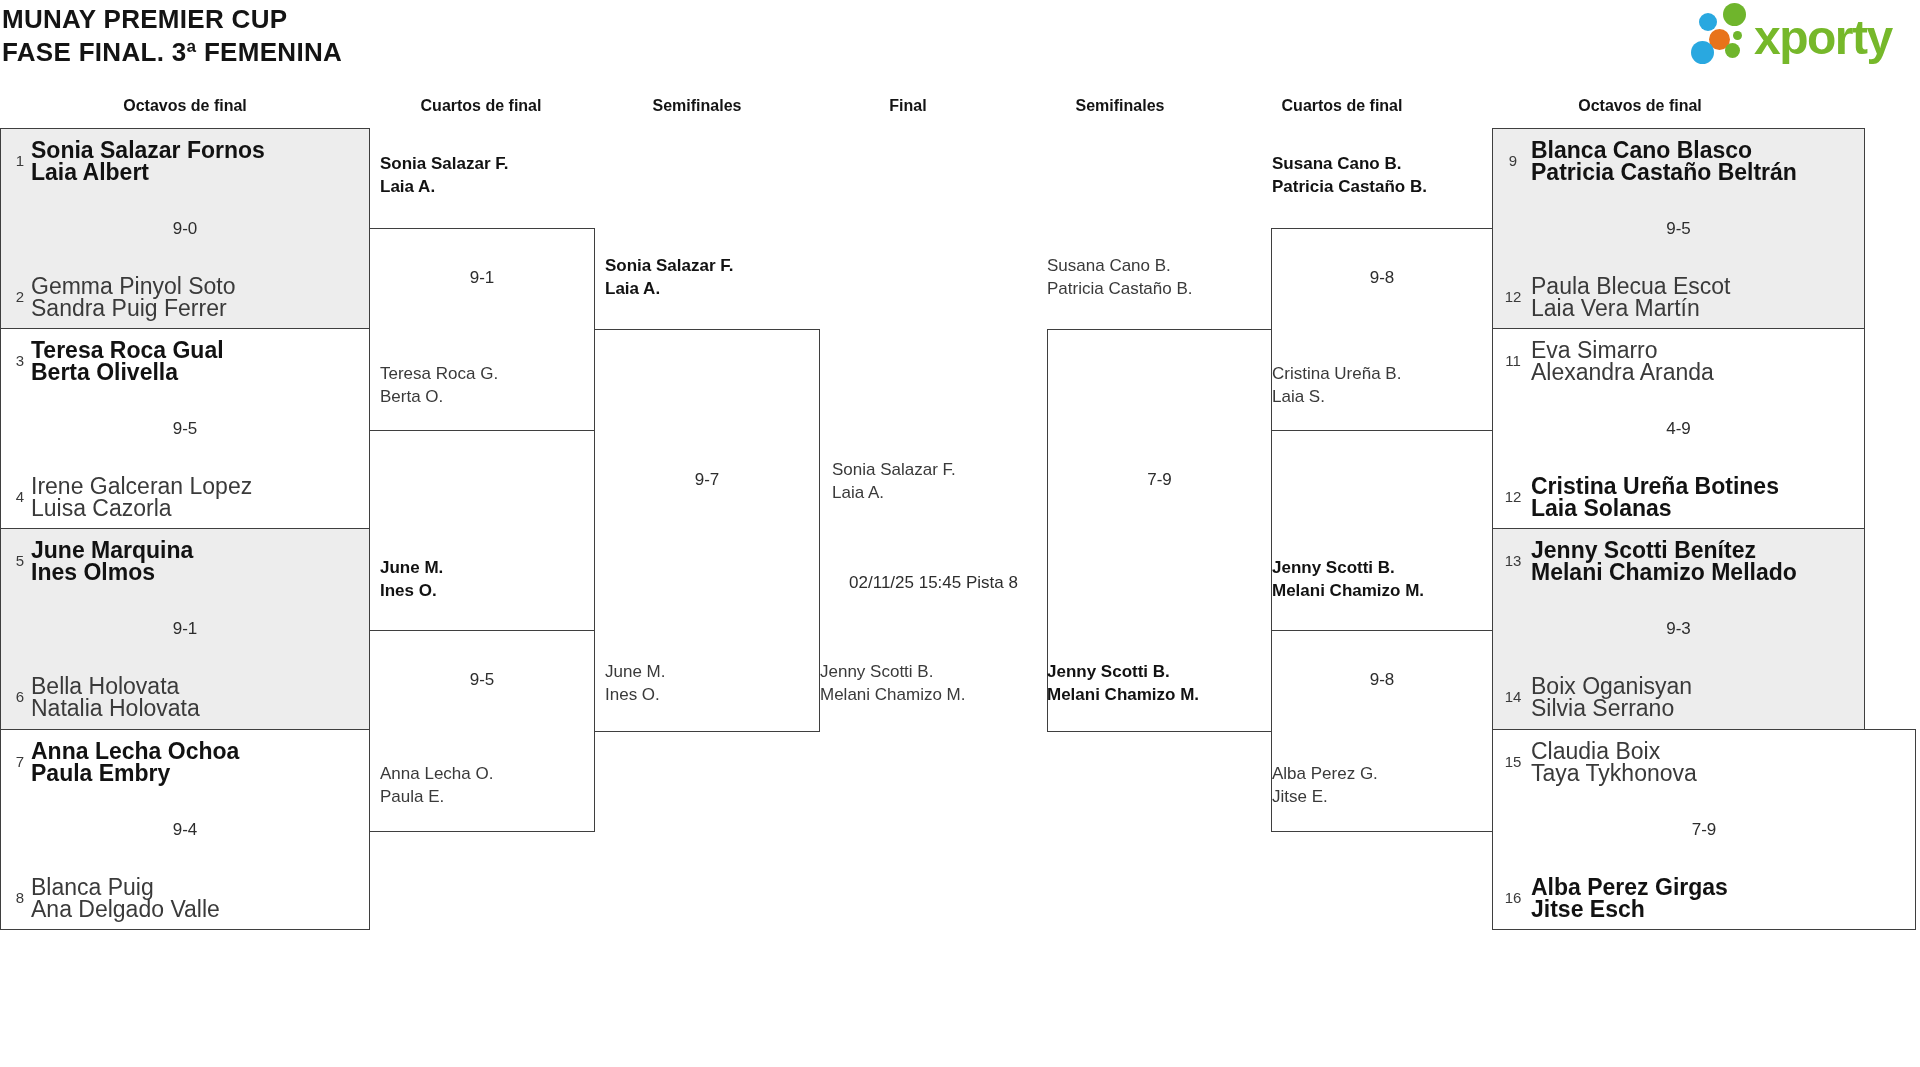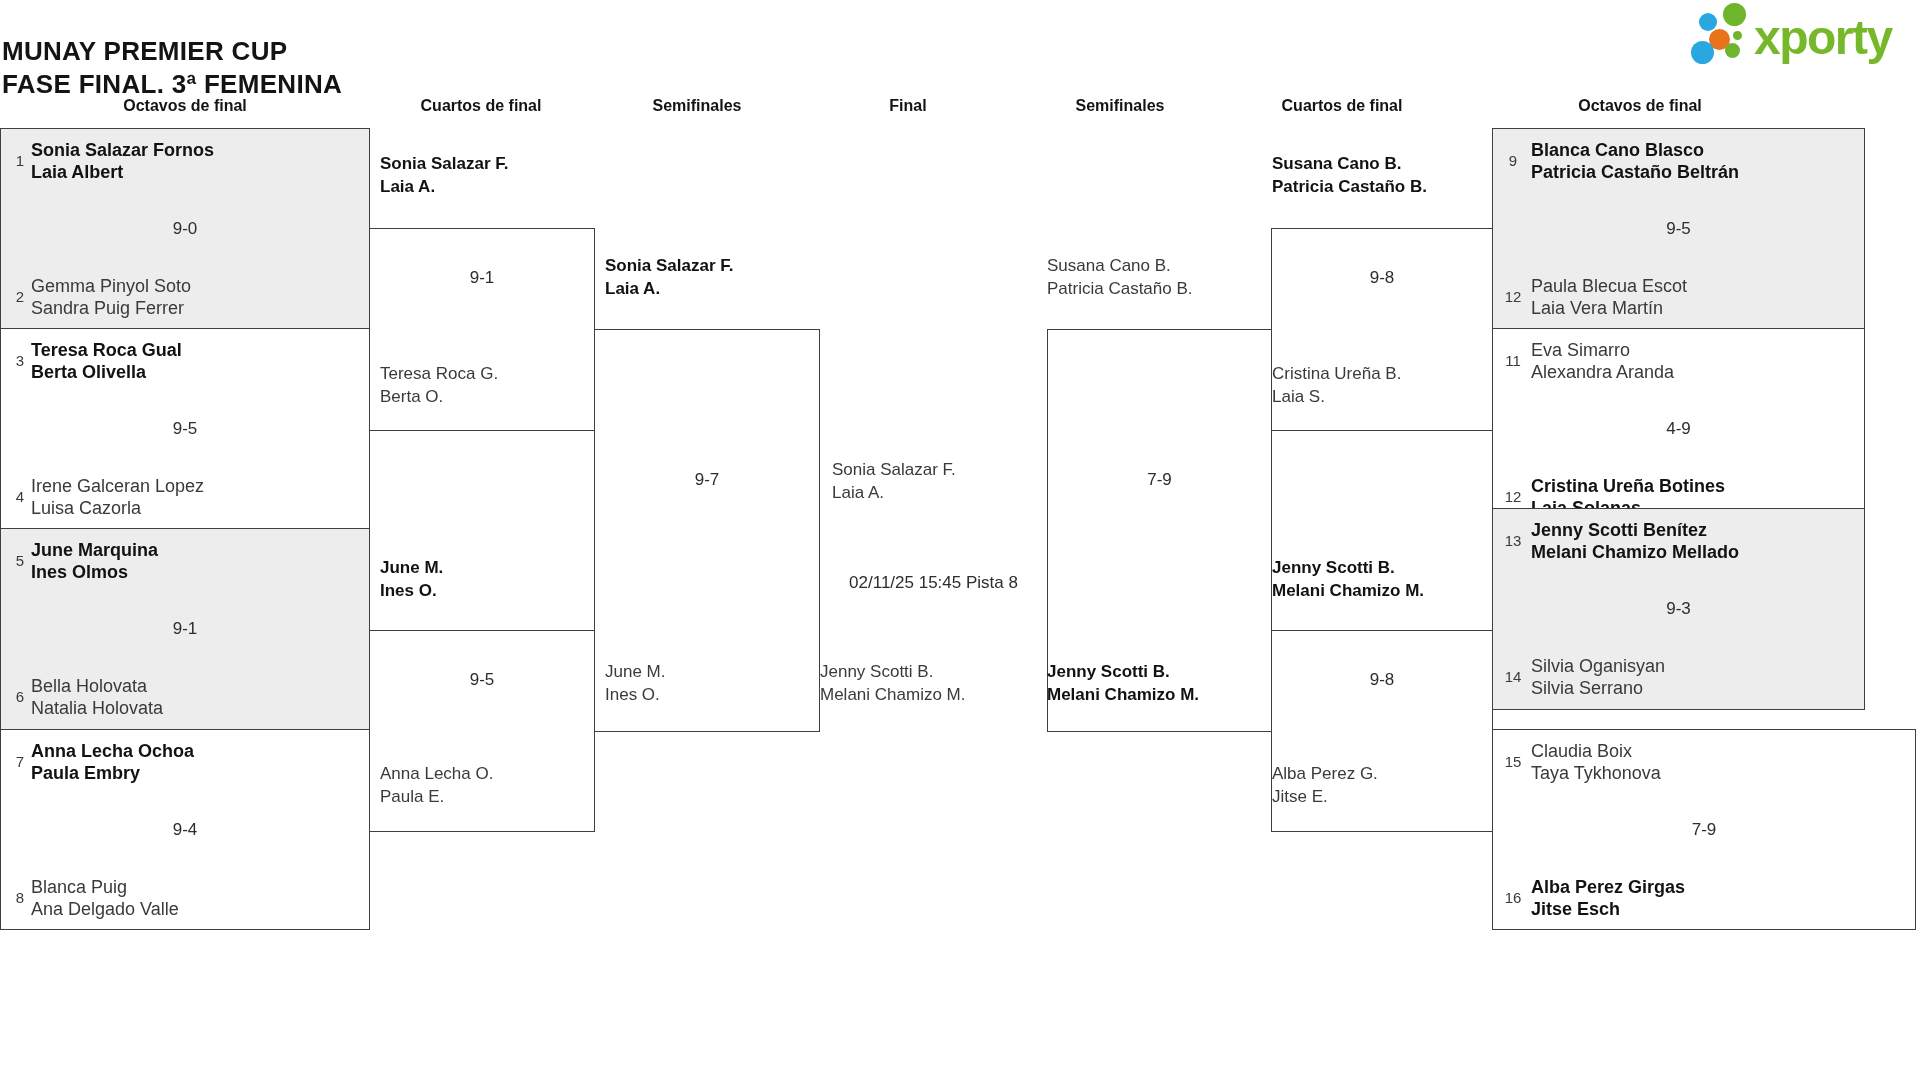--- a/index.html
+++ b/index.html
@@ -1,29 +1,29 @@
 <!DOCTYPE html>
 <html><head>
 <meta charset="utf-8">
 <style>
   html,body{margin:0;padding:0;background:#ffffff;}
   body{font-family:"Liberation Sans", sans-serif;}
   .stage{position:relative;width:1920px;height:1067px;background:#ffffff;overflow:hidden;color:#222;}
 
-  .title{position:absolute;left:2px;top:3px;font-size:26px;line-height:33px;font-weight:700;color:#141414;letter-spacing:.3px;margin-top:32px;}
+  .title{position:absolute;left:2px;top:3px;font-size:26px;line-height:33px;font-weight:700;color:#141414;letter-spacing:.3px;}
 
   .round-header{position:absolute;top:97px;height:20px;text-align:center;font-size:16px;font-weight:700;color:#141414;white-space:nowrap;}
 
   .box{position:absolute;border:1px solid #3f3f3f;box-sizing:border-box;background:#ffffff;}
   .box.shade{background:#ededed;}
   .rect{position:absolute;border:1px solid #3f3f3f;box-sizing:border-box;}
 
   .box .seed{position:absolute;left:8px;width:22px;text-align:center;font-size:15px;line-height:20px;color:#3a3a3a;}
   .box.r .seed{left:6px;width:28px;}
-  .box .team{position:absolute;left:30px;font-size:18px;line-height:22px;color:#3a3a3a;white-space:nowrap;}
+  .box .team{position:absolute;left:30px;font-size:23px;line-height:22px;color:#3a3a3a;white-space:nowrap;}
   .box.r .team{left:38px;}
   .team.win,.lab.win{font-weight:700;color:#121212;}
   .box .score{position:absolute;left:0;width:100%;top:88px;text-align:center;font-size:17px;line-height:24px;color:#2d2d2d;}
 
   .lab{position:absolute;font-size:17px;line-height:23px;color:#3a3a3a;white-space:nowrap;}
   .lab.ra{}
   .scoreline{position:absolute;text-align:center;font-size:17px;line-height:24px;color:#2d2d2d;}
 
   .logo{position:absolute;left:1690px;top:2px;width:228px;height:64px;}
   .dot{position:absolute;border-radius:50%;}
@@ -140,30 +140,30 @@
       <div>Alexandra Aranda</div>
     </div>
     <div class="score">4-9</div>
     <div class="seed" style="top:158px">12</div>
     <div class="team win" style="top:146px">
       <div>Cristina Ureña Botines</div>
       <div>Laia Solanas</div>
     </div>
   </div>
 
-  <div class="box r shade" style="left:1492px;top:508px;width:373px;height:202px">
+  <div class="box r shade" style="left:1492px;top:528px;width:373px;height:202px">
     <div class="seed" style="top:22px">13</div>
     <div class="team win" style="top:10px">
       <div>Jenny Scotti Benítez</div>
       <div>Melani Chamizo Mellado</div>
     </div>
     <div class="score">9-3</div>
     <div class="seed" style="top:158px">14</div>
     <div class="team" style="top:146px">
-      <div>Silvia Oganisyan</div>
+      <div>Boix Oganisyan</div>
       <div>Silvia Serrano</div>
     </div>
   </div>
 
   <div class="box r" style="left:1492px;top:729px;width:424px;height:201px">
     <div class="seed" style="top:22px">15</div>
     <div class="team" style="top:10px">
       <div>Claudia Boix</div>
       <div>Taya Tykhonova</div>
     </div>

